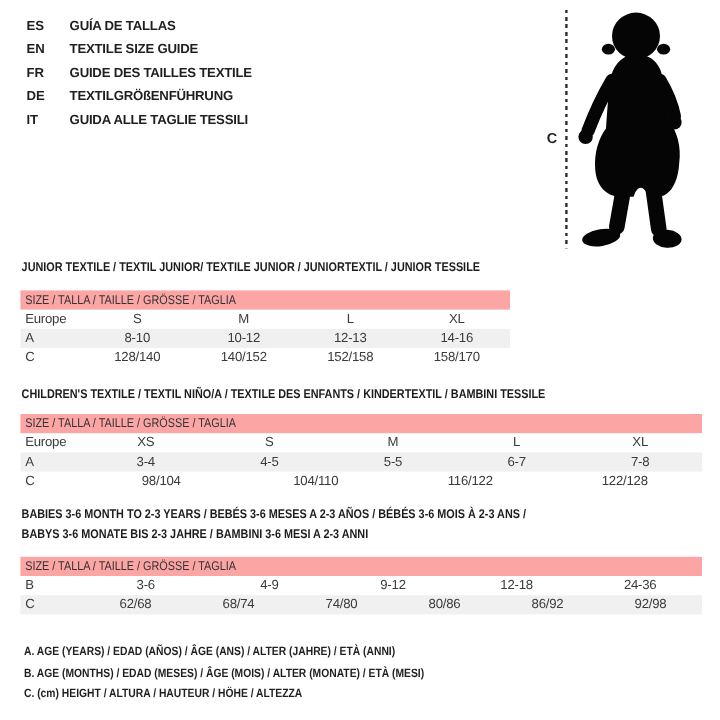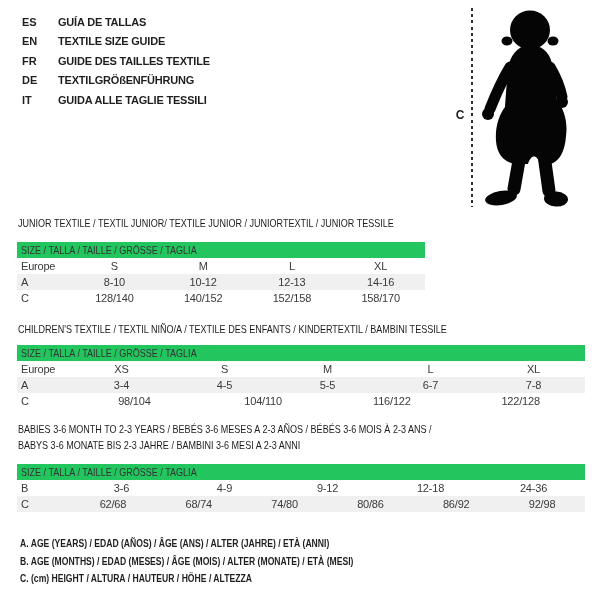--- a/index.html
+++ b/index.html
@@ -21,32 +21,32 @@
 
   
   .height-line{
     left:471px;top:8px;width:2px;height:199px;
     background:repeating-linear-gradient(to bottom,#2e2e2e 0 3px,transparent 3px 6.2px);
   }
   .height-label{left:452px;top:108px;width:16px;text-align:center;font-weight:bold;font-size:12px;color:#1f1f1f;}
   .baby-svg{left:478px;top:5px;}
 
   
-  .tbl-title{font-weight:normal;font-size:10.5px;color:#1c1c1c;line-height:16px;}
+  .tbl-title{font-weight:bold;font-size:10.5px;color:#1c1c1c;line-height:16px;}
   .title-1{left:18px;top:215px;}
   .title-2{left:18px;top:321px;}
   .title-3{left:18px;top:421px;}
 
   
   .tbl{left:17px;font-size:11px;color:#3a3a3a;}
   .tbl-1{top:242px;width:408px;}
   .tbl-2{top:345px;width:568px;}
   .tbl-3{top:464px;width:568px;}
   .size-bar{
-    background:#22c55e;color:#333333;height:16px;line-height:16px;
+    background:#fca5a5;color:#333333;height:16px;line-height:16px;
     padding-left:4px;font-size:10.5px;
   }
   .trow{display:flex;height:16px;line-height:17px;align-items:center;}
   .trow.stripe{background:#f0f0f0;}
   .tlabel{flex:0 0 53px;padding-left:4px;box-sizing:border-box;letter-spacing:-0.2px;}
   .tcell{flex:1 1 0;text-align:center;letter-spacing:-0.2px;}
 
   
   .footnotes{left:20px;top:535px;font-weight:bold;font-size:10px;line-height:17.5px;color:#1f1f1f;}
 </style>

